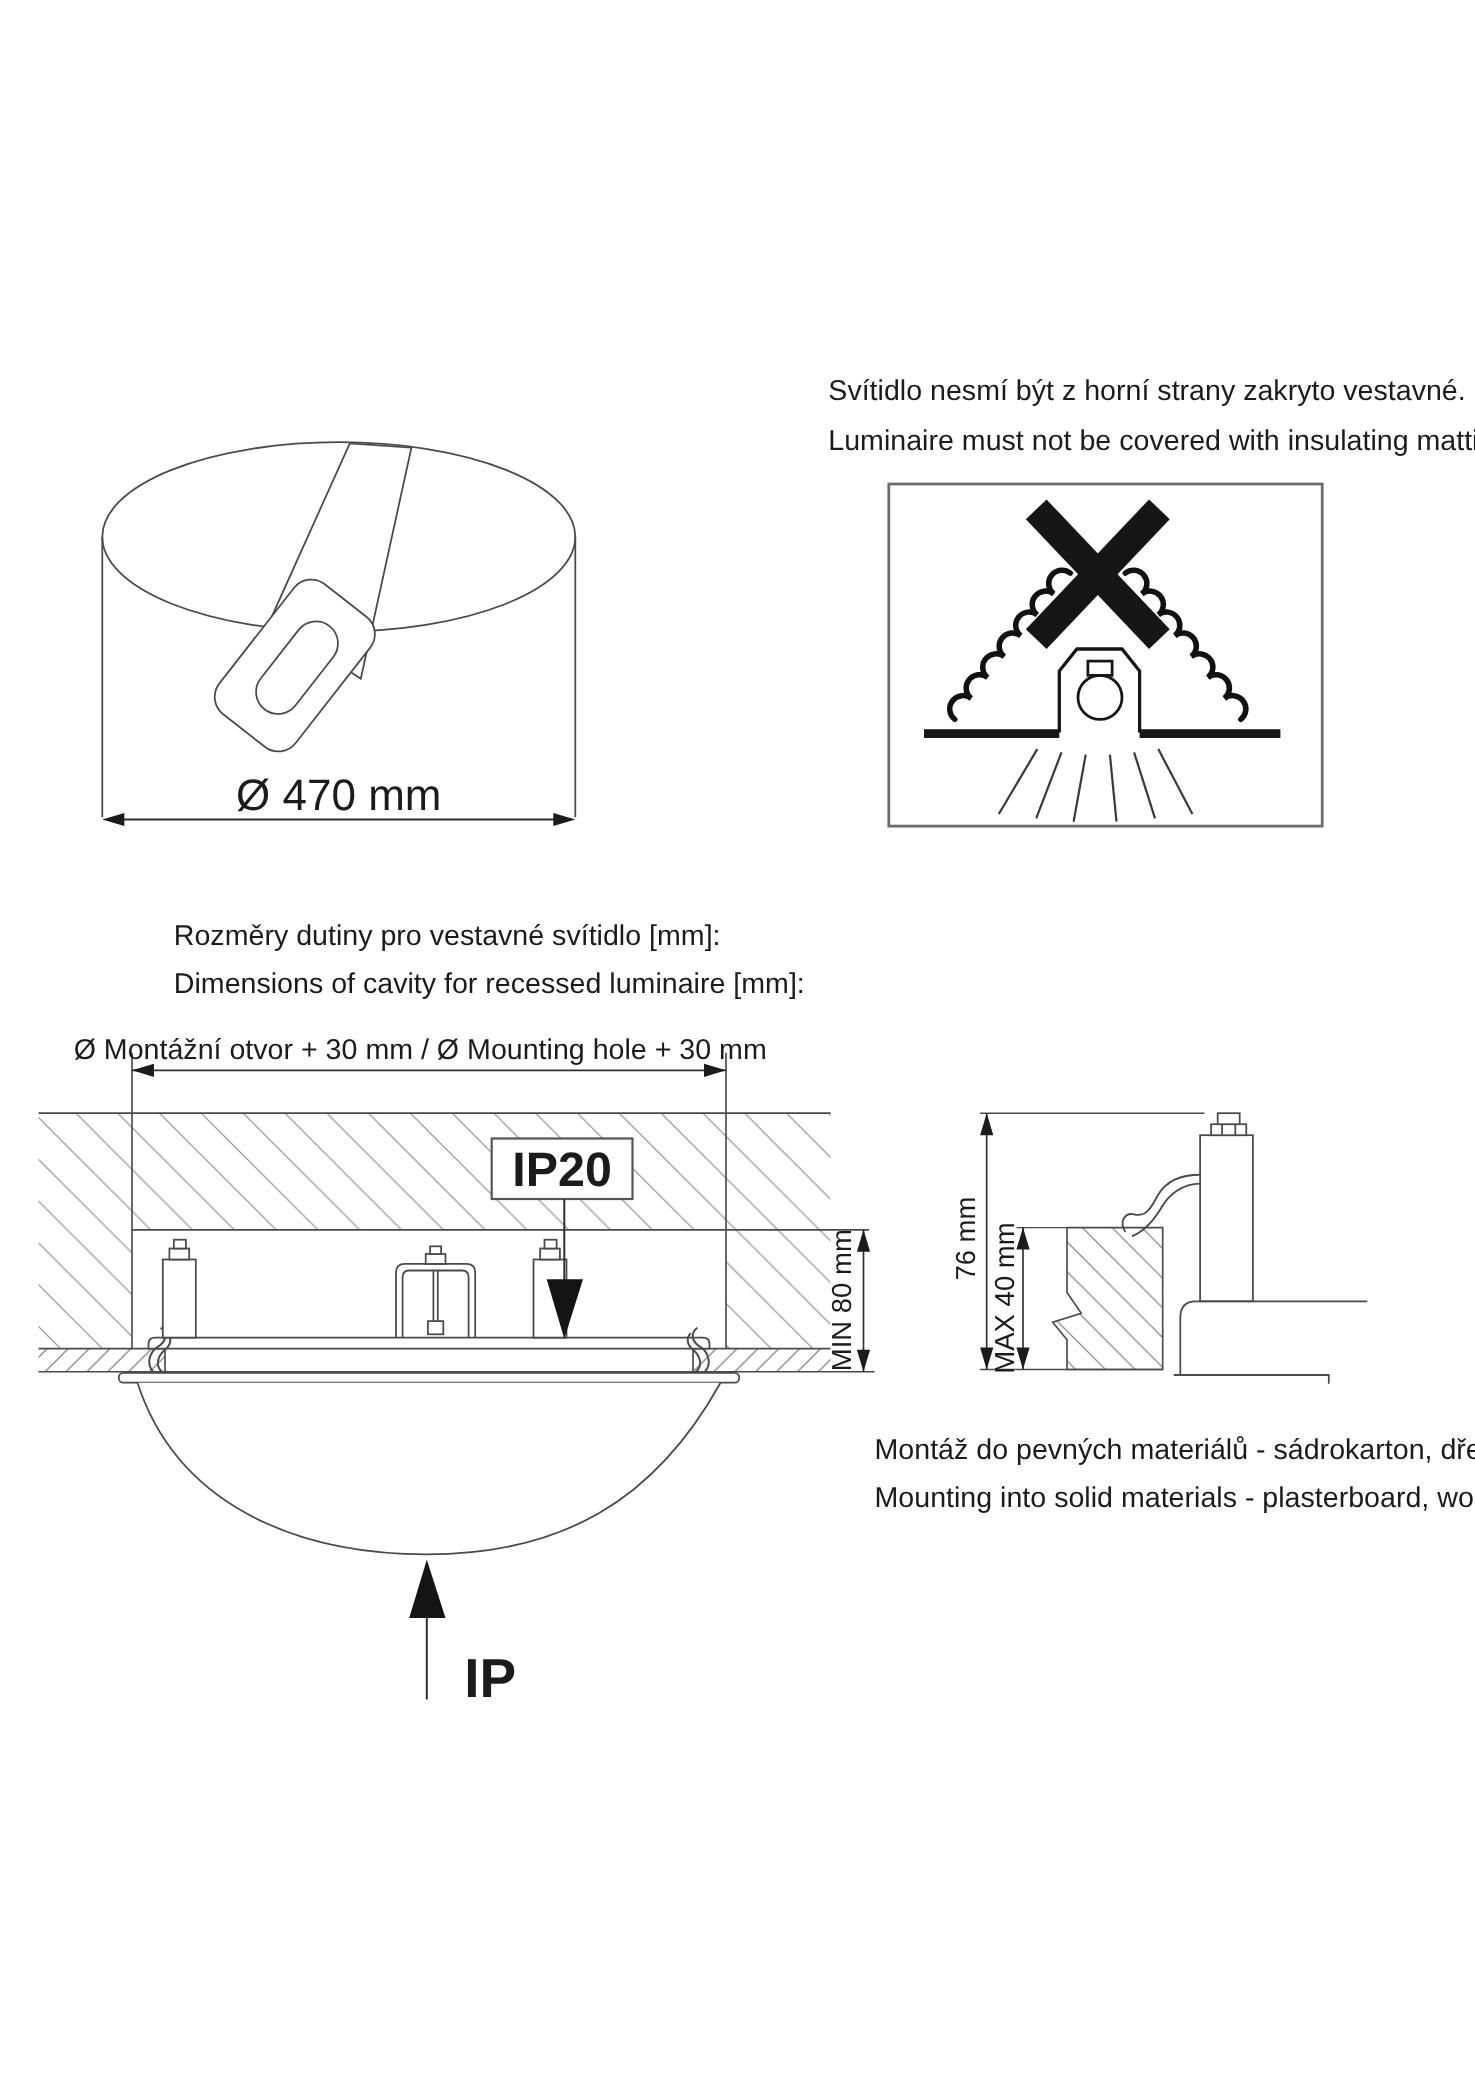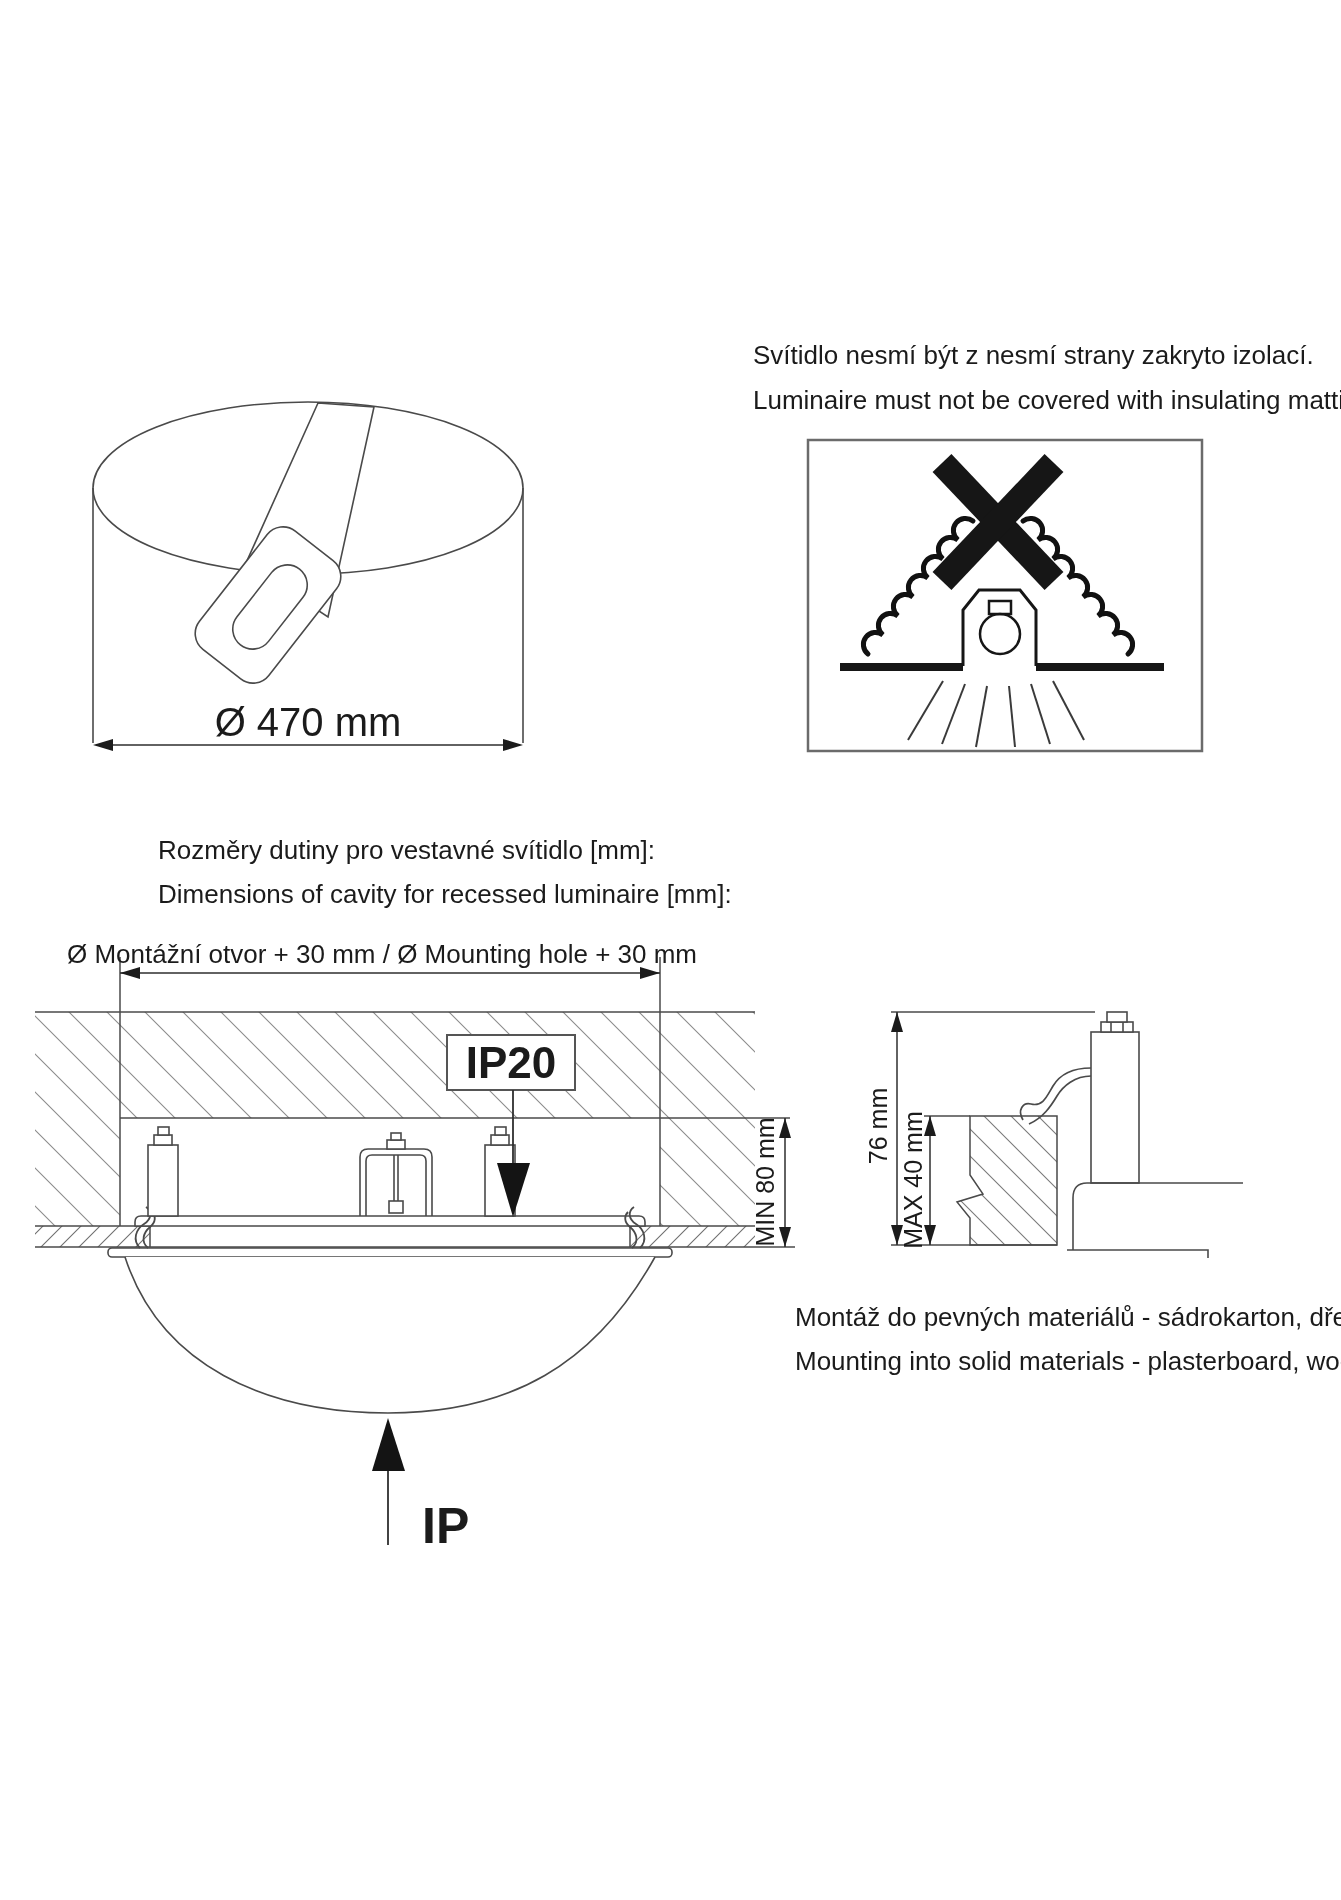--- a/index.html
+++ b/index.html
@@ -49,21 +49,21 @@
     </g>
 
     <g>
       <line x1="37" y1="420" x2="459" y2="420" stroke="#2e2e2e" stroke-width="1.6"></line>
       <polygon points="33,420 53,414 53,426" fill="#1b1b1b"></polygon>
       <polygon points="463,420 443,414 443,426" fill="#1b1b1b"></polygon>
       <text class="big-dim" x="248" y="411" text-anchor="middle">Ø 470 mm</text>
     </g>
   </svg>
 
-  <div class="txt" style="left:753px;top:341px">Svítidlo nesmí být z nesmí strany zakryto izolací.</div>
+  <div class="txt" style="left:753px;top:341px">Svítidlo nesmí být z horní strany zakryto vestavné.</div>
   <div class="txt" style="left:753px;top:386px">Luminaire must not be covered with insulating matting.</div>
 
   <svg class="fig" style="left:806px;top:438px" width="400" height="316" viewBox="0 0 400 316">
     <rect x="2" y="2" width="394" height="311" fill="#ffffff" stroke="#6b6b6b" stroke-width="2.5"></rect>
 
     <g stroke="#161616" stroke-width="26">
       <line x1="136" y1="25" x2="248" y2="143"></line>
       <line x1="248" y1="25" x2="136" y2="143"></line>
     </g>
 

